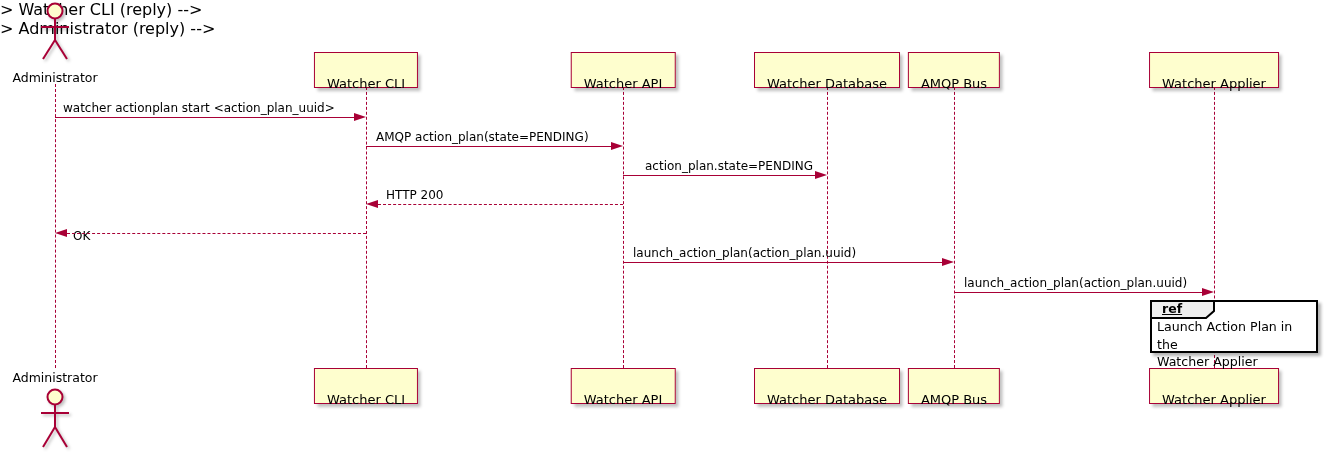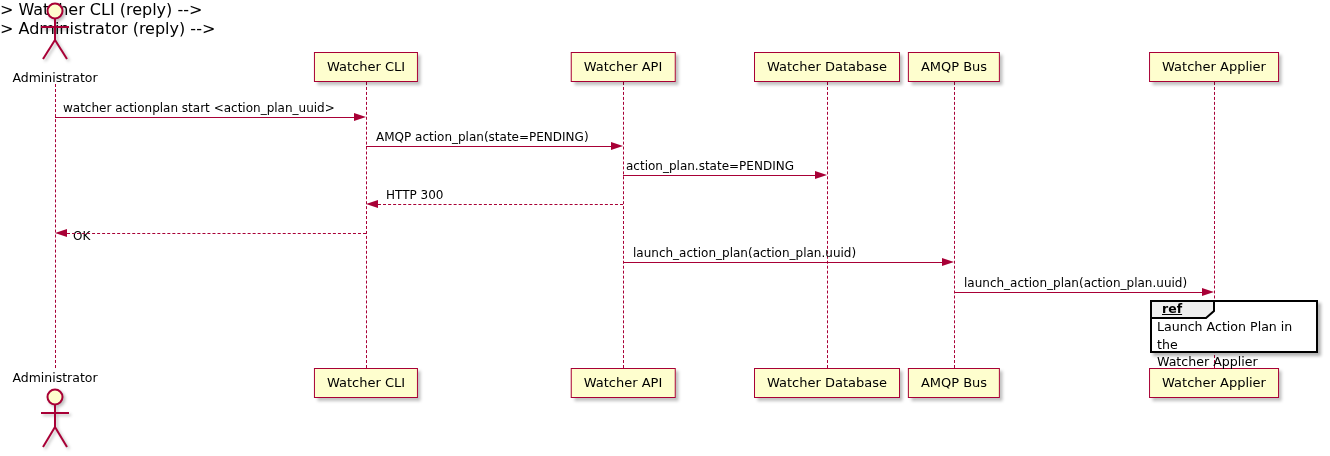--- a/index.html
+++ b/index.html
@@ -9,21 +9,21 @@
     color:var(--text,#000); overflow:hidden;
   }
   
   .lifeline {
     position:absolute; width:0;
     border-left:1px dashed var(--lifeline,#A80036);
   }
   
   .pbox {
     position:absolute; transform:translateX(-50%);
-    height:30px; line-height:27px; padding:0 12px;
+    height:30px; line-height:27px; padding:17px 12px;
     box-sizing:border-box; white-space:nowrap;
     background:var(--participant-fill,#FEFECE);
     border:1.5px solid var(--participant-border,#A80036);
     font-size:13px; text-align:center;
     box-shadow:3px 3px 3px rgba(0,0,0,0.25);
     z-index:3;
   }
   
   .actor {
     position:absolute; transform:translateX(-50%);
@@ -103,28 +103,28 @@
 
   
   <div>
     <div class="msg-label" style="left:376px; top:130px;">AMQP action_plan(state=PENDING)</div>
     <div class="msg-line solid" style="left:366px; top:146px; width:245px;"></div>
     <div class="msg-arrow right" style="left:611px; top:142px;"></div>
   </div>
 
   
   <div>
-    <div class="msg-label" style="left:626px; top:159px;">action_plan.state=PENDING</div>
+    <div class="msg-label" style="left:645px; top:159px;">action_plan.state=PENDING</div>
     <div class="msg-line solid" style="left:623px; top:175px; width:192px;"></div>
     <div class="msg-arrow right" style="left:815px; top:171px;"></div>
   </div>
 
   &gt; Watcher CLI (reply) --&gt;
   <div>
-    <div class="msg-label" style="left:386px; top:188px;">HTTP 300</div>
+    <div class="msg-label" style="left:386px; top:188px;">HTTP 200</div>
     <div class="msg-line dashed" style="left:378px; top:204px; width:245px;"></div>
     <div class="msg-arrow left" style="left:366px; top:200px;"></div>
   </div>
 
   &gt; Administrator (reply) --&gt;
   <div>
     <div class="msg-label" style="left:73px; top:229px;">OK</div>
     <div class="msg-line dashed" style="left:67px; top:233px; width:299px;"></div>
     <div class="msg-arrow left" style="left:55px; top:229px;"></div>
   </div>

